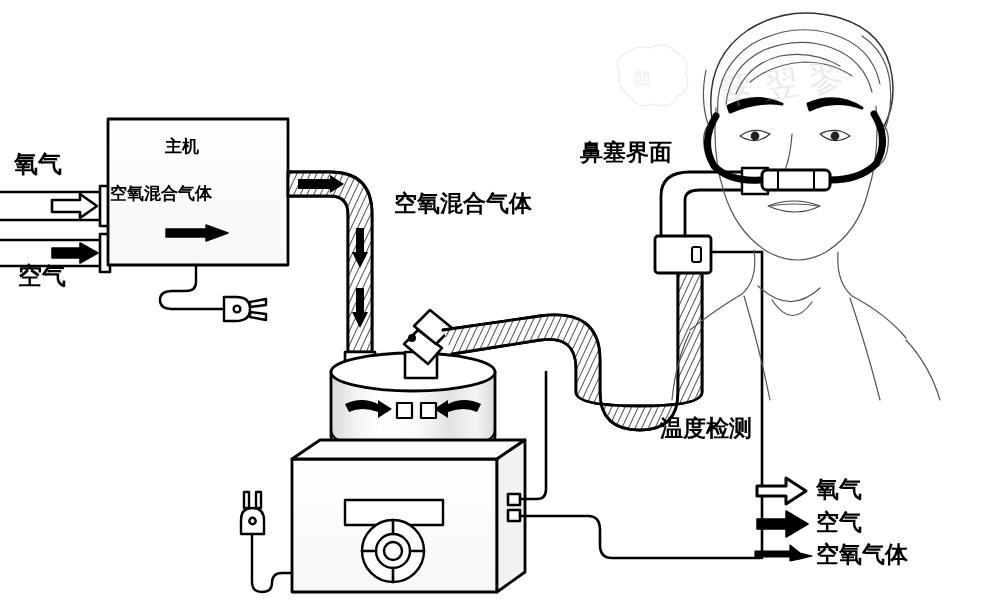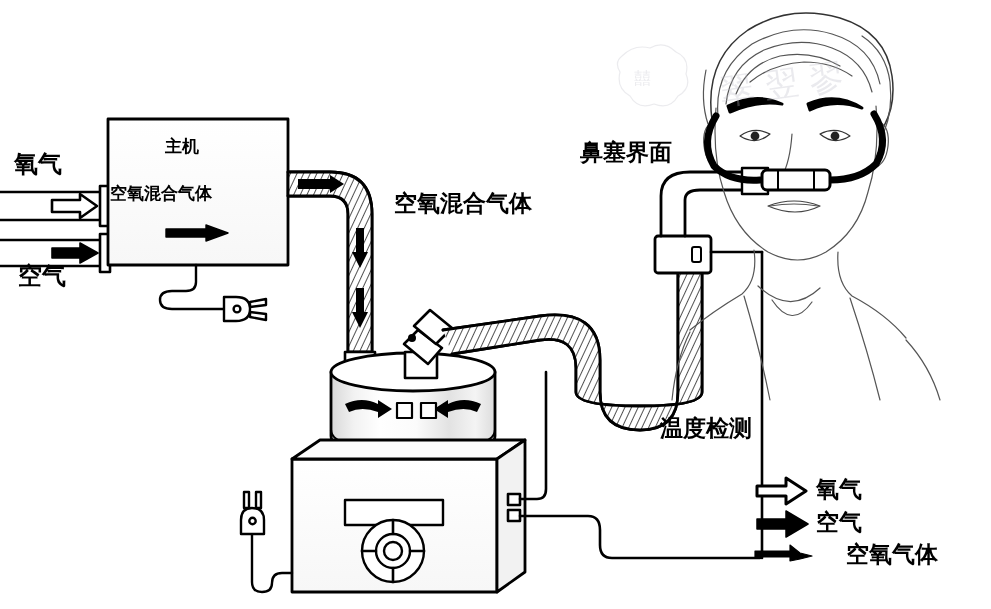--- a/index.html
+++ b/index.html
@@ -260,15 +260,15 @@
 
 <div class="lbl lbl-sm" style="left:394px;top:192px;">空氧混合气体</div>
 
 
 <div class="lbl lbl-sm" style="left:580px;top:141px;">鼻塞界面</div>
 
 <div class="lbl lbl-sm" style="left:660px;top:410px;margin-top:7px;">温度检测</div>
 
 <div class="lbl lbl-sm" style="left:816px;top:478px;">氧气</div>
 <div class="lbl lbl-sm" style="left:816px;top:511px;">空气</div>
-<div class="lbl lbl-sm" style="left:816px;top:543px;margin-left:30px;">空氧气体</div>
+<div class="lbl lbl-sm" style="left:816px;top:543px;">空氧气体</div>
 
 </div>
 
 </body></html>

